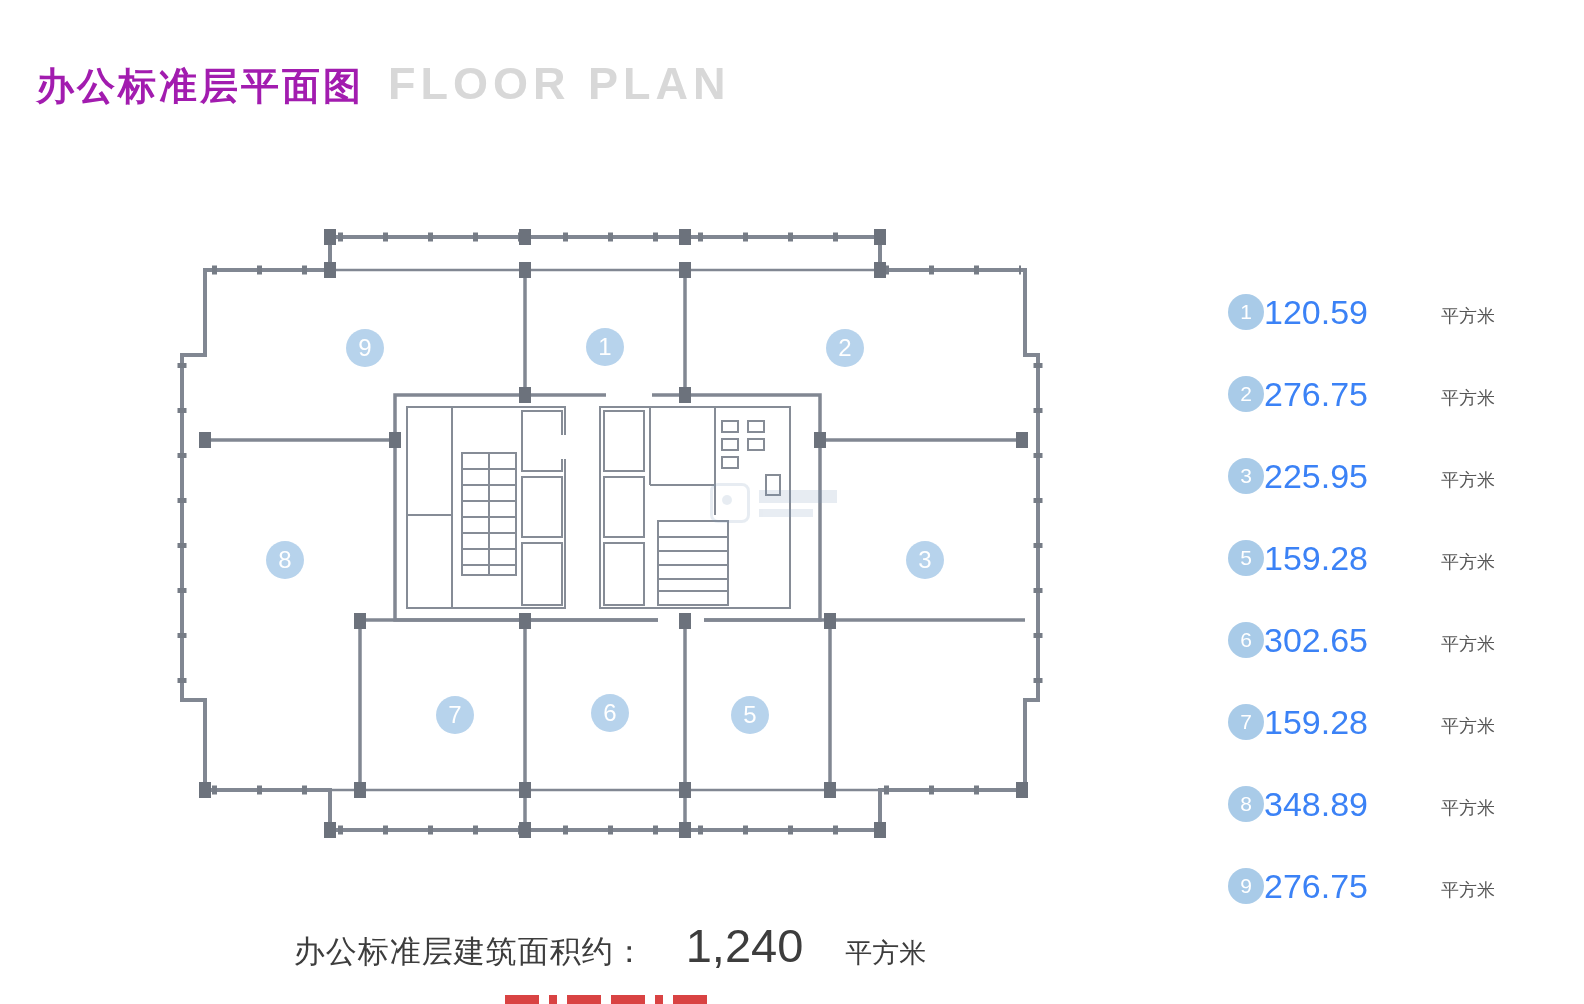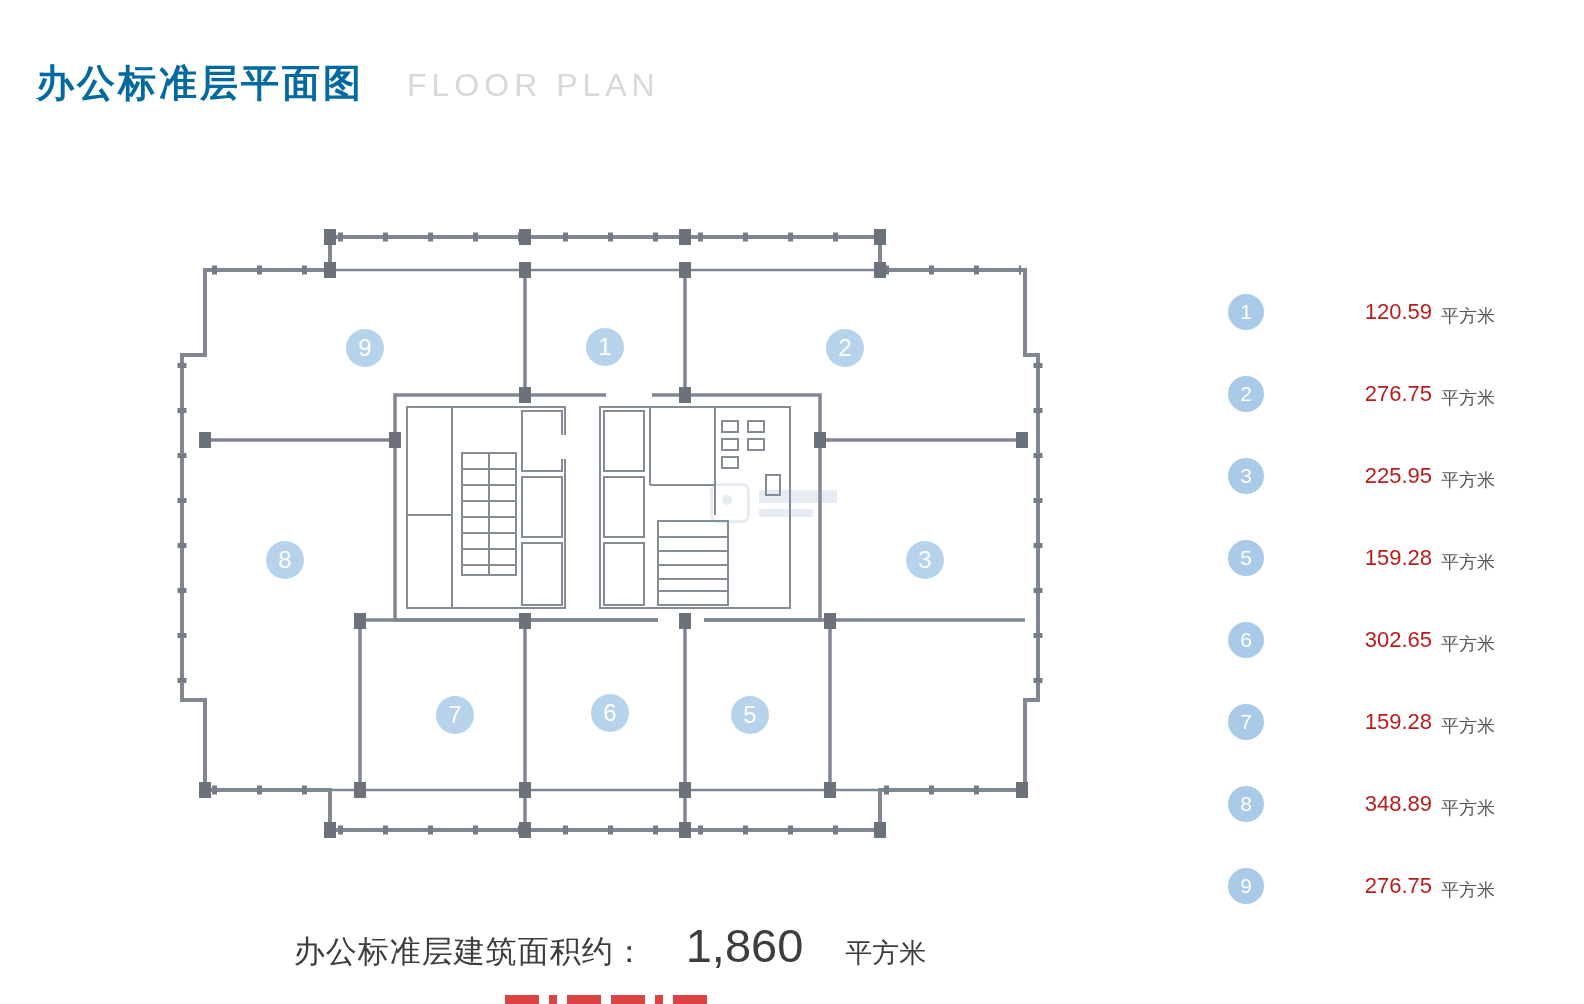--- a/index.html
+++ b/index.html
@@ -2,22 +2,22 @@
 <html><head>
 <meta charset="utf-8">
 <style>
   html,body{margin:0;padding:0;}
   body{
     width:1584px;height:1004px;position:relative;overflow:hidden;
     background:#ffffff;font-family:"Liberation Sans", sans-serif;
   }
   
   .page-header{position:absolute;left:36px;top:58px;white-space:nowrap;}
-  .title-zh{font-size:38px;font-weight:bold;color:#0369a1;letter-spacing:3px;}
-  .title-en{font-size:32px;font-weight:normal;color:#d8d8d8;letter-spacing:5px;margin-left:43px;}
+  .title-zh{font-size:38px;font-weight:bold;color:#a21caf;letter-spacing:3px;}
+  .title-en{font-size:45px;font-weight:bold;color:#d8d8d8;letter-spacing:5px;margin-left:24px;}
   
   .plan{position:absolute;left:170px;top:225px;width:880px;height:620px;}
   .plan svg{position:absolute;left:0;top:0;}
   .badge{
     position:absolute;width:38px;height:38px;border-radius:50%;
     background:#b7d3ec;color:#ffffff;display:flex;align-items:center;justify-content:center;
     font-size:24px;font-weight:normal;transform:translate(-50%,-50%);
   }
   .watermark{position:absolute;left:540px;top:258px;opacity:0.18;display:flex;align-items:center;gap:9px;}
   .wm-icon{width:34px;height:34px;border:3px solid #7d9cba;border-radius:8px;position:relative;}
@@ -25,21 +25,21 @@
   .wm-bars span{display:block;background:#7d9cba;}
   .wm-bar1{width:78px;height:13px;margin-bottom:6px;}
   .wm-bar2{width:54px;height:8px;}
   
   .legend{position:absolute;left:1228px;top:288px;}
   .legend-row{display:flex;align-items:center;height:48px;margin-bottom:34px;}
   .legend-circle{
     width:36px;height:36px;border-radius:50%;background:#a9cbe8;color:#ffffff;
     display:flex;align-items:center;justify-content:center;font-size:21px;flex:0 0 36px;
   }
-  .legend-value{width:168px;text-align:right;font-size:22px;color:#b91c1c;}
+  .legend-value{width:168px;text-align:left;font-size:34px;color:#3b82f6;}
   .legend-unit{font-size:18px;color:#565656;margin-left:9px;margin-top:7px;}
   
   .footer{
     position:absolute;left:170px;top:918px;width:880px;
     display:flex;justify-content:center;align-items:baseline;white-space:nowrap;gap:32px;
   }
   .footer-label{font-size:31px;color:#3d3d3d;letter-spacing:1px;}
   .footer-value{font-size:47px;color:#3d3d3d;margin:0 10px 0 8px;}
   .footer-unit{font-size:27px;color:#3d3d3d;}
   
@@ -222,21 +222,21 @@
   </div>
   <div class="legend-row">
     <span class="legend-circle">9</span>
     <span class="legend-value">276.75</span>
     <span class="legend-unit">平方米</span>
   </div>
 </aside>
 
 <footer class="footer">
   <span class="footer-label">办公标准层建筑面积约：</span>
-  <span class="footer-value">1,860</span>
+  <span class="footer-value">1,240</span>
   <span class="footer-unit">平方米</span>
 </footer>
 
 <div class="red-sliver">
   <span style="width:34px"></span>
   <span style="width:8px"></span>
   <span style="width:34px"></span>
   <span style="width:34px"></span>
   <span style="width:8px"></span>
   <span style="width:34px"></span>

